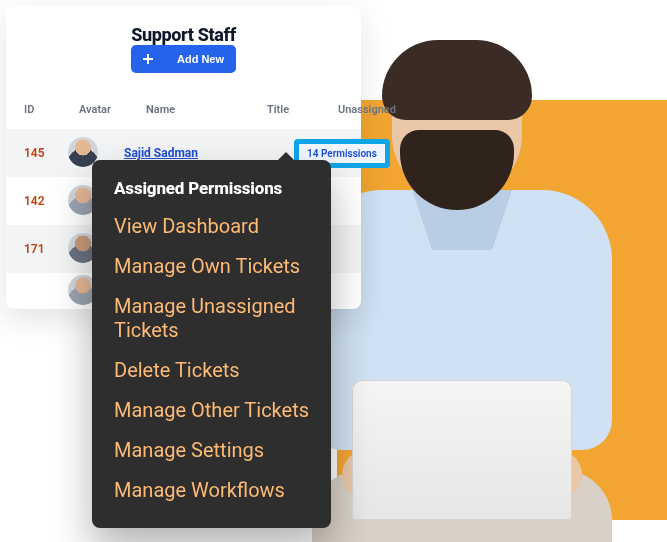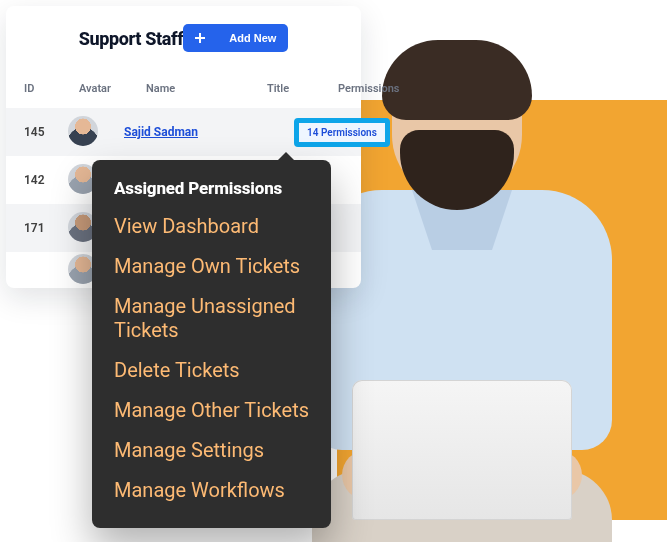--- a/index.html
+++ b/index.html
@@ -108,22 +108,23 @@
     left:6px; top:6px;
     width:355px;
     background:var(--bg);
     border-radius:8px;
     box-shadow:var(--card-shadow);
     padding:18px 0 0 0;
   }
   .card-header{
     display:flex;
     align-items:center;
-    justify-content:center;
+    justify-content:flex-start;
     padding:0 18px 16px 18px;
+    flex-direction:column;
   }
   .card-title{
     font-size:18px;
     font-weight:800;
     color:var(--ink);
     letter-spacing:-.02em;
   }
   .add-btn{
     display:inline-flex;
     align-items:center;
@@ -151,21 +152,21 @@
     font-weight:600;
     height:40px;
     gap:11px;
   }
   .trow{
     height:48px;
     font-size:12px;
   }
   .trow.alt{background:var(--row-alt);}
   .trow.cut{height:36px;border-bottom-left-radius:8px;border-bottom-right-radius:8px;overflow:hidden;}
-  .id-cell{color:#404040;font-weight:600;}
+  .id-cell{color:#c2410c;font-weight:600;}
   .name-link{
     color:var(--blue-dark);
     font-weight:700;
     text-decoration:underline;
     font-size:12px;
     cursor:pointer;
   }
   .avatar{
     width:30px;height:30px;border-radius:50%;
     display:inline-block;
@@ -265,21 +266,21 @@
       <span>Add New</span>
     </button>
   </header>
 
   <div class="table">
     <div class="thead">
       <div>ID</div>
       <div>Avatar</div>
       <div>Name</div>
       <div>Title</div>
-      <div>Permissions</div>
+      <div>Unassigned</div>
     </div>
 
     <div class="trow alt">
       <div class="id-cell">145</div>
       <div><span class="avatar v2"></span></div>
       <div><a class="name-link">Sajid Sadman</a></div>
       <div></div>
       <div><span class="perm-badge">14 Permissions</span></div>
     </div>
 

